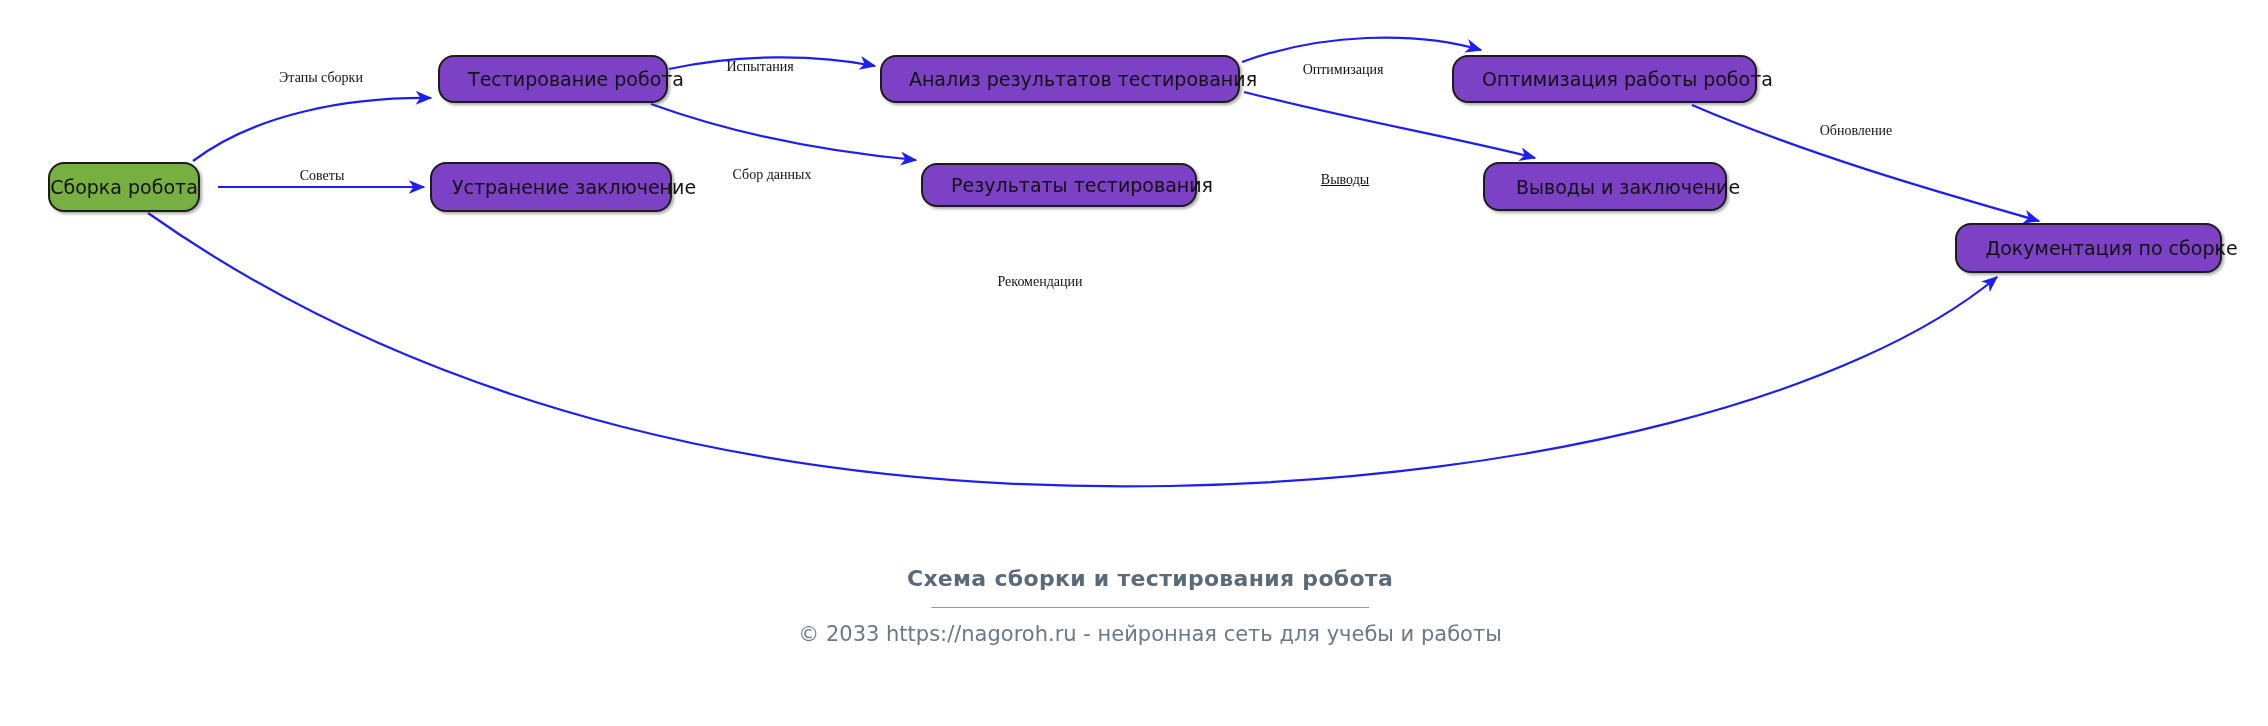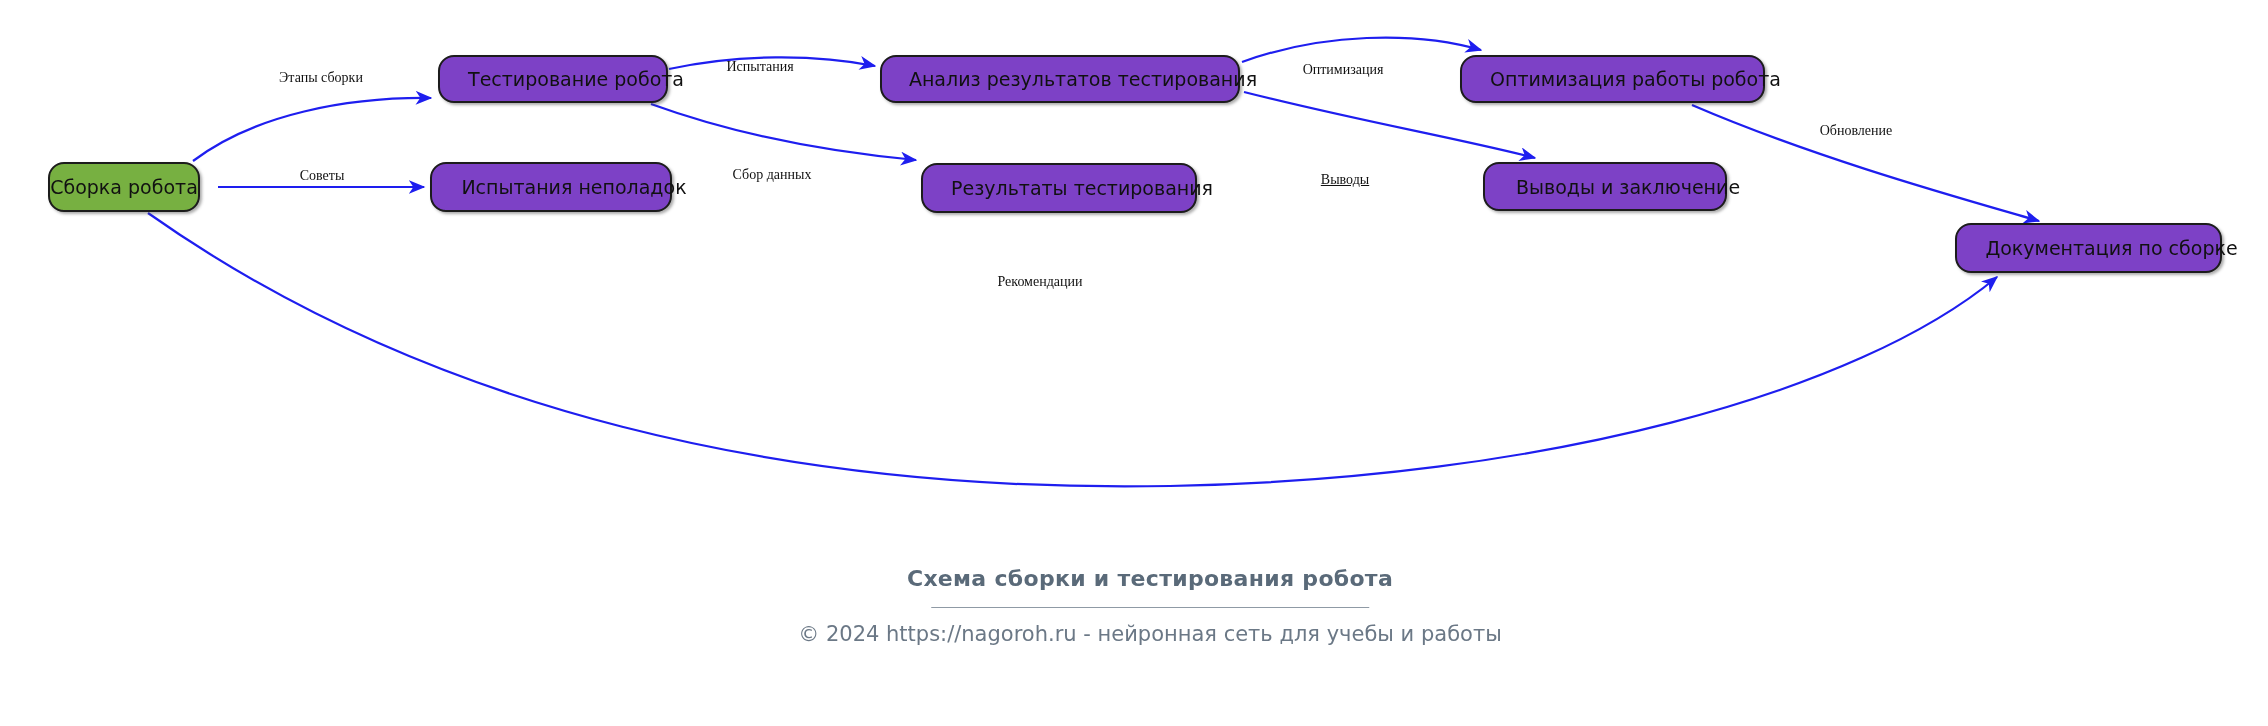--- a/index.html
+++ b/index.html
@@ -83,32 +83,32 @@
 
   <div class="node start" style="left:48px;top:162px;width:152px;height:50px;">
     <span>Сборка робота</span>
   </div>
 
   <div class="node process" style="left:438px;top:55px;width:230px;height:48px;">
     <span>Тестирование робота</span>
   </div>
 
   <div class="node process" style="left:430px;top:162px;width:242px;height:50px;">
-    <span>Испытания неполадок</span>
+    <span>Устранение заключение</span>
   </div>
 
   <div class="node process" style="left:880px;top:55px;width:360px;height:48px;">
     <span>Анализ результатов тестирования</span>
   </div>
 
-  <div class="node process" style="left:921px;top:163px;width:276px;height:50px;">
+  <div class="node process" style="left:921px;top:163px;width:276px;height:44px;">
     <span>Результаты тестирования</span>
   </div>
 
-  <div class="node process" style="left:1452px;top:55px;width:305px;height:48px;margin-left:8px;">
+  <div class="node process" style="left:1452px;top:55px;width:305px;height:48px;">
     <span>Оптимизация работы робота</span>
   </div>
 
   <div class="node process" style="left:1483px;top:162px;width:244px;height:49px;">
     <span>Выводы и заключение</span>
   </div>
 
   <div class="node process" style="left:1955px;top:223px;width:267px;height:50px;">
     <span>Документация по сборке</span>
   </div>
@@ -118,16 +118,16 @@
   <div class="edge-label" style="left:760px;top:67px;">Испытания</div>
   <div class="edge-label" style="left:772px;top:175px;">Сбор данных</div>
   <div class="edge-label" style="left:1343px;top:70px;">Оптимизация</div>
   <div class="edge-label" style="left:1345px;top:180px;text-decoration:underline;">Выводы</div>
   <div class="edge-label" style="left:1856px;top:131px;">Обновление</div>
   <div class="edge-label" style="left:1040px;top:282px;">Рекомендации</div>
 
   <div class="footer">
     <div class="footer-title">Схема сборки и тестирования робота</div>
     <div class="footer-divider"></div>
-    <div class="footer-copyright">© 2024 https://nagoroh.ru - нейронная сеть для учебы и работы</div>
+    <div class="footer-copyright">© 2033 https://nagoroh.ru - нейронная сеть для учебы и работы</div>
   </div>
 
 </div>
 
 </body></html>

